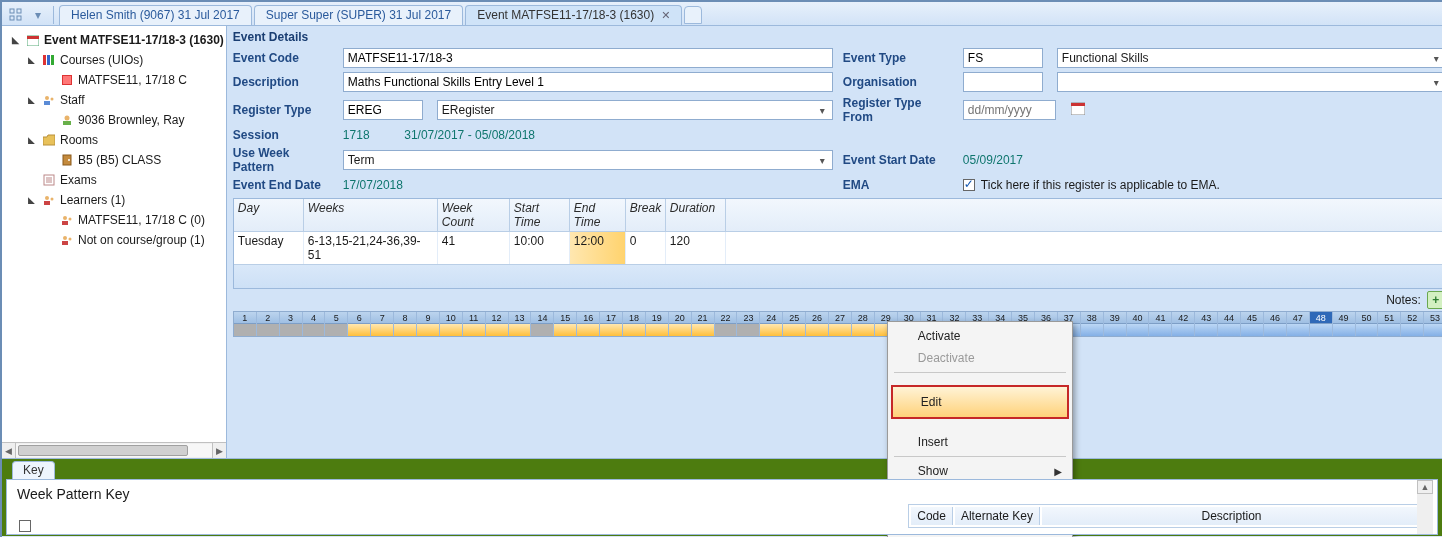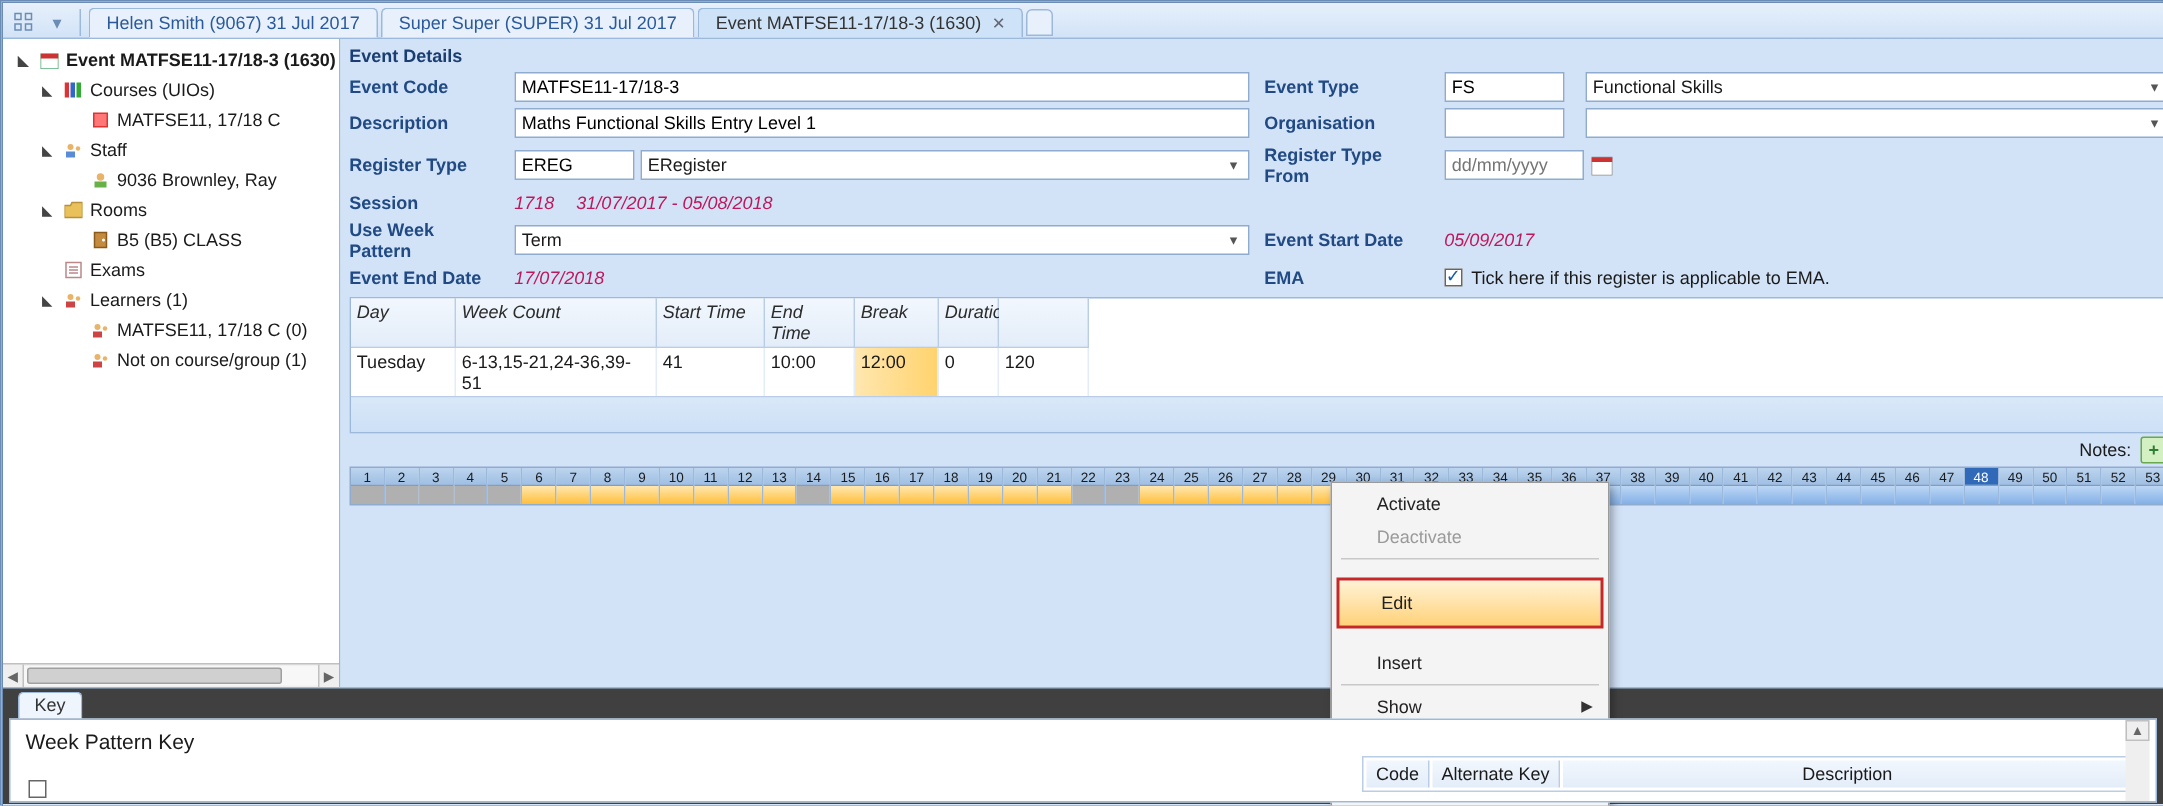--- a/index.html
+++ b/index.html
@@ -139,24 +139,24 @@
   .label { color: #214a84; font-weight: bold; }
   input.text, select, .combo {
     height: 20px;
     border: 1px solid #8faccf;
     background: #fff;
     padding: 1px 4px;
     font: inherit;
   }
   .combo { display:flex; align-items:center; justify-content:space-between; background:#fff; }
   .combo .arrow { color:#555; font-size:10px; padding-right:3px; }
-  .inline { display:flex; align-items:center; gap:4px; }
+  .inline { display:flex; align-items:flex-start; gap:14px; }
   .cal-icon { width:16px;height:16px; display:inline-flex; align-items:center; justify-content:center; }
   .muted { color:#888; font-style: italic; }
-  .value-text { color:#be185d;font-style:italic; }
+  .value-text { color:#0f766e; }
   .chk { display:flex; align-items:center; gap:6px; }
   .chk .box { width:12px;height:12px; border:1px solid #666; background:#fff; position:relative; }
   .chk .box.checked::after{ content:"✓"; position:absolute; top:-3px; left:0; font-size:12px; color:#1558b0;}
 
   
   .sched {
     margin: 4px 6px 0 6px;
     border: 1px solid #9cb9dc;
     background: #fff;
   }
@@ -207,21 +207,21 @@
   .strip .bar { flex:1; }
   .bar.grey   { background:#b0b0b0; }
   .bar.orange { background: linear-gradient(to bottom,#ffe7b0,#ffbf3a); }
   .bar.blue   { background: linear-gradient(to bottom,#bcd7f5,#84b0e6); }
   .strip .cell.sel .num { background:#2f69b8; color:#fff; }
 
   
   .bottom {
     height: 78px;
     border-top: 1px solid #9cb9dc;
-    background:#404040;
+    background:#4d7c0f;
   }
   .bottom-tabs { display:flex; height:20px; padding:2px 0 0 10px; }
   .btab {
     border:1px solid #9cb9dc; border-bottom:none;
     background:#eef5fd; padding:1px 10px;
     border-top-left-radius:4px; border-top-right-radius:4px;
     color:#333;
   }
   .bottom-body {
     background:#fff; border:1px solid #9cb9dc;
@@ -499,20 +499,21 @@
       <div class="label">EMA</div>
       <div class="chk" style="grid-column: span 2;">
         <span class="box checked"></span>
         <span>Tick here if this register is applicable to EMA.</span>
       </div>
     </div>
 
     <div class="sched">
       <div class="sched-head">
         <div>Day</div>
+        <div>Weeks</div>
         <div>Week Count</div>
         <div>Start Time</div>
         <div>End Time</div>
         <div>Break</div>
         <div>Duration</div>
         <div></div>
       </div>
       <div class="sched-row">
         <div>Tuesday</div>
         <div>6-13,15-21,24-36,39-51</div>

